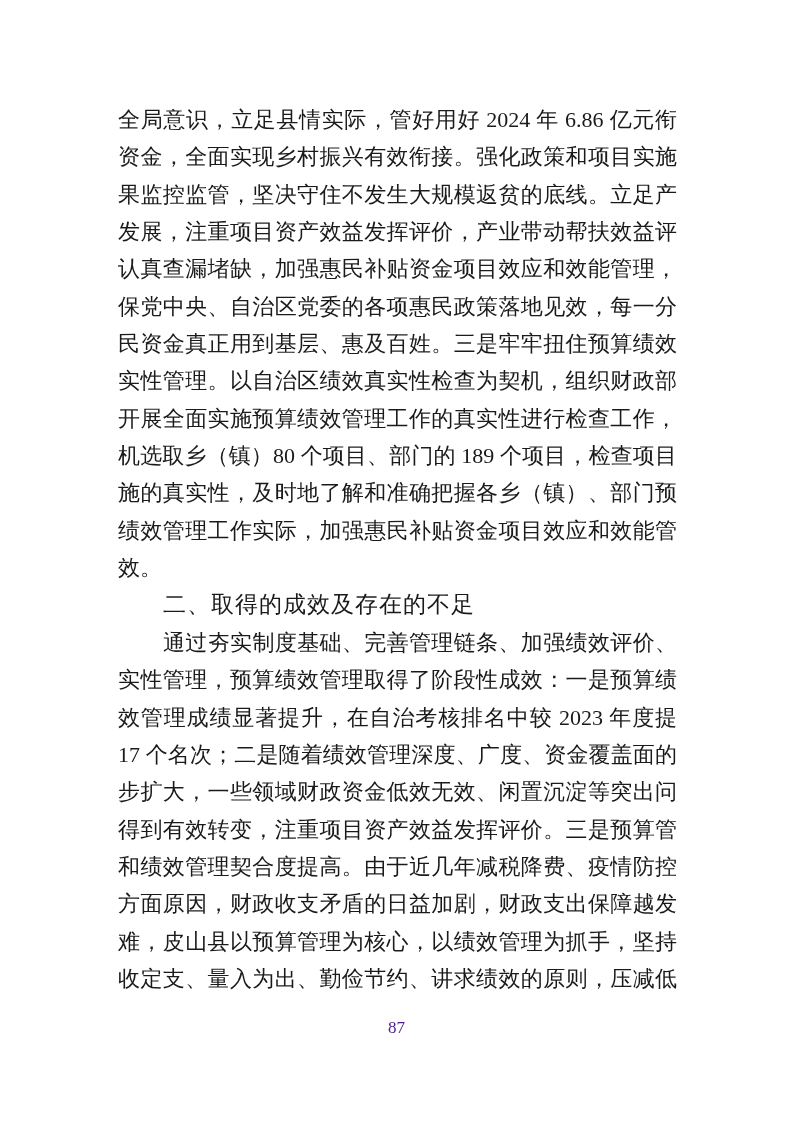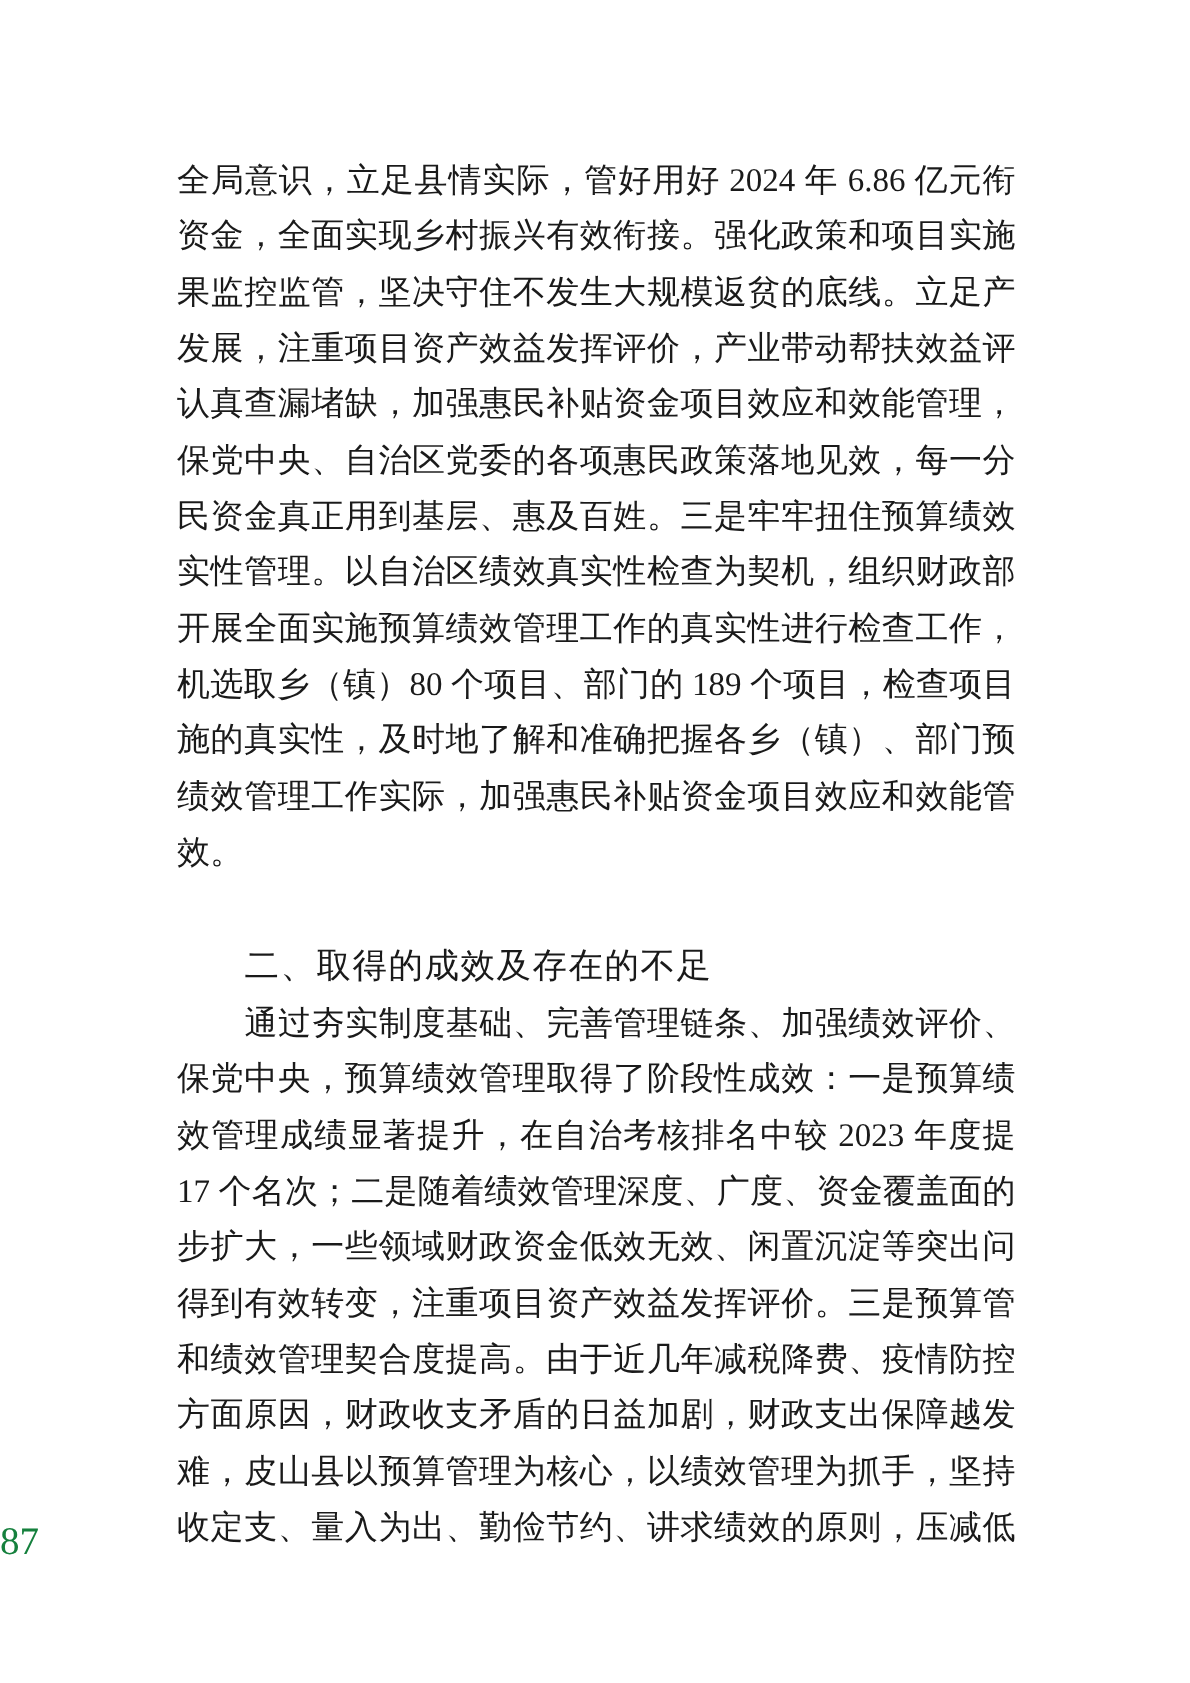--- a/index.html
+++ b/index.html
@@ -35,33 +35,33 @@
     text-align-last: justify;
     text-justify: inter-character;
   }
   .line.indent {
     text-indent: 45px;
   }
   .line.heading {
     font-weight: 700;
     font-size: 23px;
     letter-spacing: 1px;
-    margin-top: 39px;
   }
   .seg.bold {
     font-weight: 400;
   }
   .page-number {
     position: absolute;
     left: 0;
     right: 0;
     top: 1013px;
-    font-size: 26px;
+    text-align: center;
+    font-size: 17px;
     line-height: 30px;
-    color: #15803d;
+    color: #4c1d95;
   }
 </style>
 </head>
 <body>
 
 <div class="sheet">
   <div class="text-block">
 
   <div class="line justify"><span class="seg">全局意识，立足县情实际，管好用好 2024 年 6.86 亿元衔接</span></div>
       <div class="line justify"><span class="seg">资金，全面实现乡村振兴有效衔接。强化政策和项目实施效</span></div>
@@ -71,21 +71,21 @@
       <div class="line justify"><span class="seg">保党中央、自治区党委的各项惠民政策落地见效，每一分惠</span></div>
       <div class="line justify"><span class="seg">民资金真正用到基层、惠及百姓。</span><span class="seg bold">三是</span><span class="seg">牢牢扭住预算绩效真</span></div>
       <div class="line justify"><span class="seg">实性管理。以自治区绩效真实性检查为契机，组织财政部门</span></div>
       <div class="line justify"><span class="seg">开展全面实施预算绩效管理工作的真实性进行检查工作，随</span></div>
       <div class="line justify"><span class="seg">机选取乡（镇）80 个项目、部门的 189 个项目，检查项目实</span></div>
       <div class="line justify"><span class="seg">施的真实性，及时地了解和准确把握各乡（镇）、部门预算</span></div>
       <div class="line justify"><span class="seg">绩效管理工作实际，加强惠民补贴资金项目效应和效能管理</span></div>
       <div class="line"><span class="seg">效。</span></div>
       <div class="line heading indent"><span class="seg bold">二、取得的成效及存在的不足</span></div>
       <div class="line justify indent"><span class="seg">通过夯实制度基础、完善管理链条、加强绩效评价、强</span></div>
-      <div class="line justify"><span class="seg">保党中央，预算绩效管理取得了阶段性成效：</span><span class="seg bold">一是</span><span class="seg">预算绩</span></div>
+      <div class="line justify"><span class="seg">实性管理，预算绩效管理取得了阶段性成效：</span><span class="seg bold">一是</span><span class="seg">预算绩</span></div>
       <div class="line justify"><span class="seg">效管理成绩显著提升，在自治考核排名中较 2023 年度提升</span></div>
       <div class="line justify"><span class="seg">17 个名次；</span><span class="seg bold">二是</span><span class="seg">随着绩效管理深度、广度、资金覆盖面的逐</span></div>
       <div class="line justify"><span class="seg">步扩大，一些领域财政资金低效无效、闲置沉淀等突出问题</span></div>
       <div class="line justify"><span class="seg">得到有效转变，注重项目资产效益发挥评价。</span><span class="seg bold">三是</span><span class="seg">预算管理</span></div>
       <div class="line justify"><span class="seg">和绩效管理契合度提高。由于近几年减税降费、疫情防控等</span></div>
       <div class="line justify"><span class="seg">方面原因，财政收支矛盾的日益加剧，财政支出保障越发困</span></div>
       <div class="line justify"><span class="seg">难，皮山县以预算管理为核心，以绩效管理为抓手，坚持以</span></div>
       <div class="line justify"><span class="seg">收定支、量入为出、勤俭节约、讲求绩效的原则，压减低效</span></div>
     </div>
   <div class="page-number">87</div>

